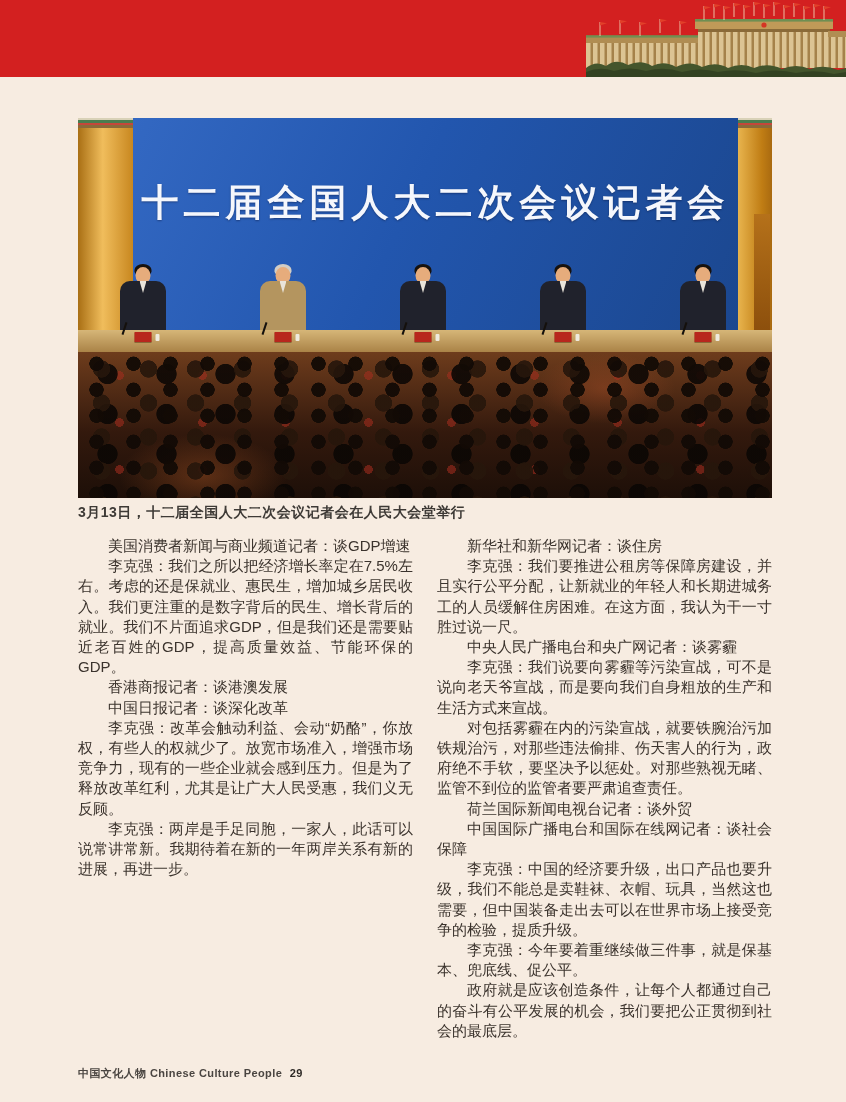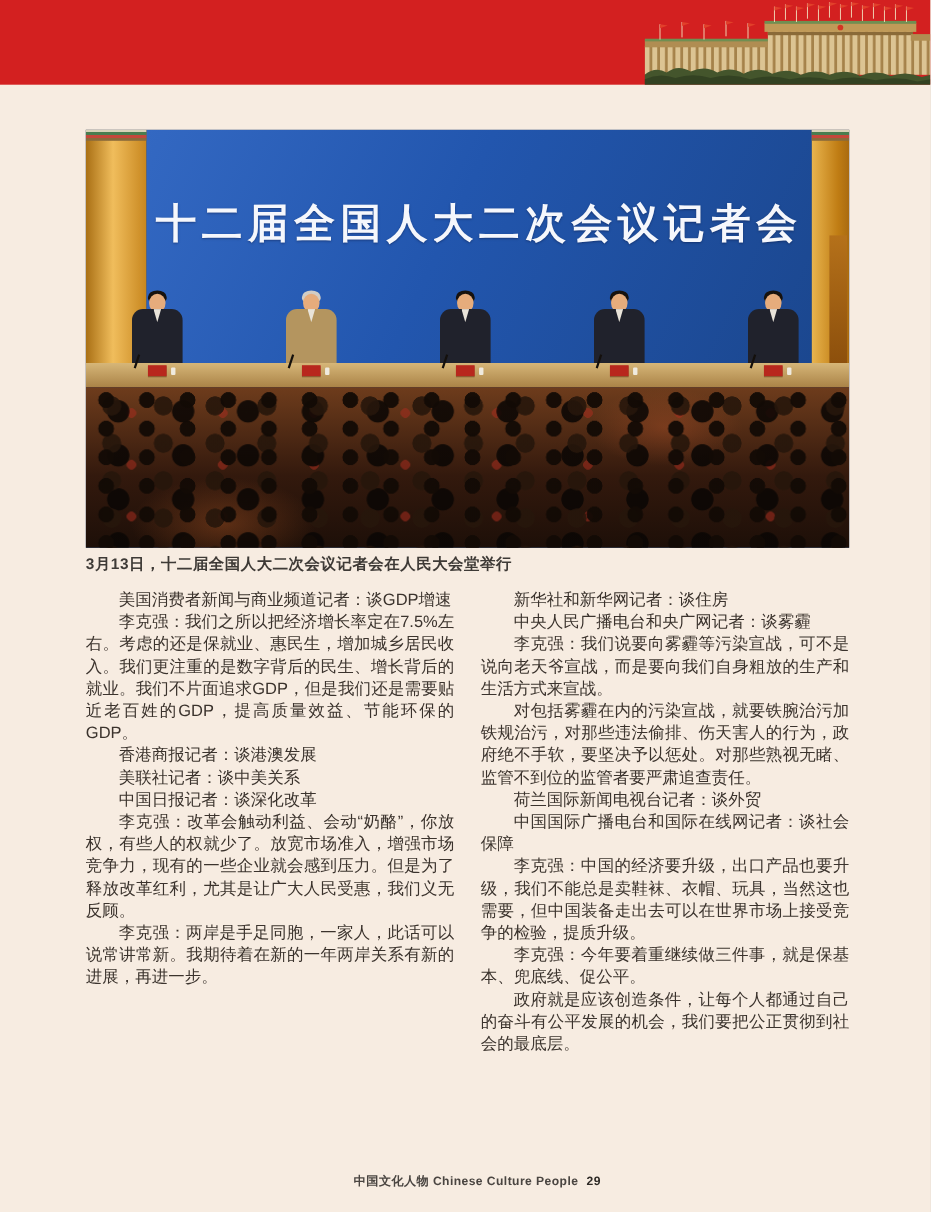--- a/index.html
+++ b/index.html
@@ -57,21 +57,21 @@
   .caption{
     position:absolute;left:78px;top:504px;width:694px;
     font-size:14px;font-weight:bold;color:#3e3a36;letter-spacing:.5px;
   }
   
   .columns{position:absolute;left:78px;top:536px;width:694px;display:flex;gap:24px;}
   .col{width:335px;text-align:justify;font-size:15px;line-height:20.2px;color:#3b332d;}
   .col p{margin:0;text-indent:2em;}
   
   .footer{
-    position:absolute;left:78px;top:1066px;width:712px;text-align:center;
+    position:absolute;left:78px;top:1066px;width:712px;text-align:left;
     font-size:11px;font-weight:bold;color:#4a4541;letter-spacing:.4px;
   }
   .footer .pn{color:#2e2a26;margin-left:4px;}
 </style>
 </head>
 <body>
 
 <div class="page">
 
   <header class="topbar">
@@ -170,27 +170,27 @@
     <div class="audience"></div>
   </figure>
 
   <div class="caption">3月13日，十二届全国人大二次会议记者会在人民大会堂举行</div>
 
   <section class="columns">
     <div class="col">
         <p>美国消费者新闻与商业频道记者：谈GDP增速</p>
         <p>李克强：我们之所以把经济增长率定在7.5%左右。考虑的还是保就业、惠民生，增加城乡居民收入。我们更注重的是数字背后的民生、增长背后的就业。我们不片面追求GDP，但是我们还是需要贴近老百姓的GDP，提高质量效益、节能环保的GDP。</p>
         <p>香港商报记者：谈港澳发展</p>
-        <p>美联社记者：谈中美关系</p>
         <p>中国日报记者：谈深化改革</p>
         <p>李克强：改革会触动利益、会动“奶酪”，你放权，有些人的权就少了。放宽市场准入，增强市场竞争力，现有的一些企业就会感到压力。但是为了释放改革红利，尤其是让广大人民受惠，我们义无反顾。</p>
         <p>李克强：两岸是手足同胞，一家人，此话可以说常讲常新。我期待着在新的一年两岸关系有新的进展，再进一步。</p>
       </div>
     <div class="col">
         <p>新华社和新华网记者：谈住房</p>
+        <p>李克强：我们要推进公租房等保障房建设，并且实行公平分配，让新就业的年轻人和长期进城务工的人员缓解住房困难。在这方面，我认为干一寸胜过说一尺。</p>
         <p>中央人民广播电台和央广网记者：谈雾霾</p>
         <p>李克强：我们说要向雾霾等污染宣战，可不是说向老天爷宣战，而是要向我们自身粗放的生产和生活方式来宣战。</p>
         <p>对包括雾霾在内的污染宣战，就要铁腕治污加铁规治污，对那些违法偷排、伤天害人的行为，政府绝不手软，要坚决予以惩处。对那些熟视无睹、监管不到位的监管者要严肃追查责任。</p>
         <p>荷兰国际新闻电视台记者：谈外贸</p>
         <p>中国国际广播电台和国际在线网记者：谈社会保障</p>
         <p>李克强：中国的经济要升级，出口产品也要升级，我们不能总是卖鞋袜、衣帽、玩具，当然这也需要，但中国装备走出去可以在世界市场上接受竞争的检验，提质升级。</p>
         <p>李克强：今年要着重继续做三件事，就是保基本、兜底线、促公平。</p>
         <p>政府就是应该创造条件，让每个人都通过自己的奋斗有公平发展的机会，我们要把公正贯彻到社会的最底层。</p>
       </div>
   </section>

